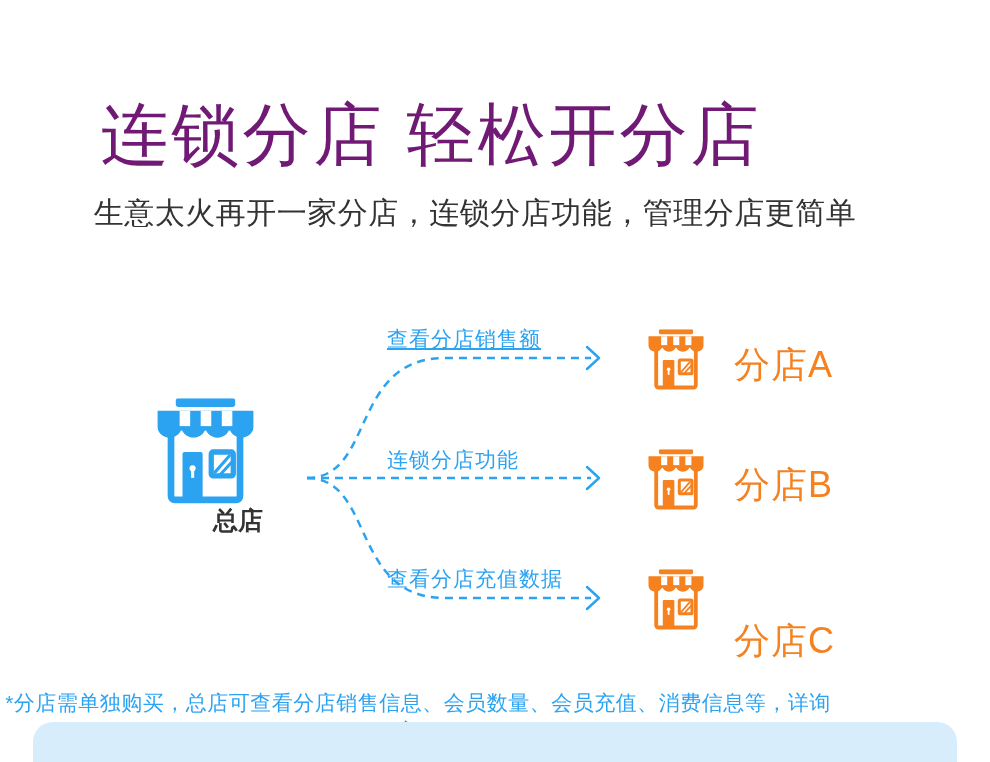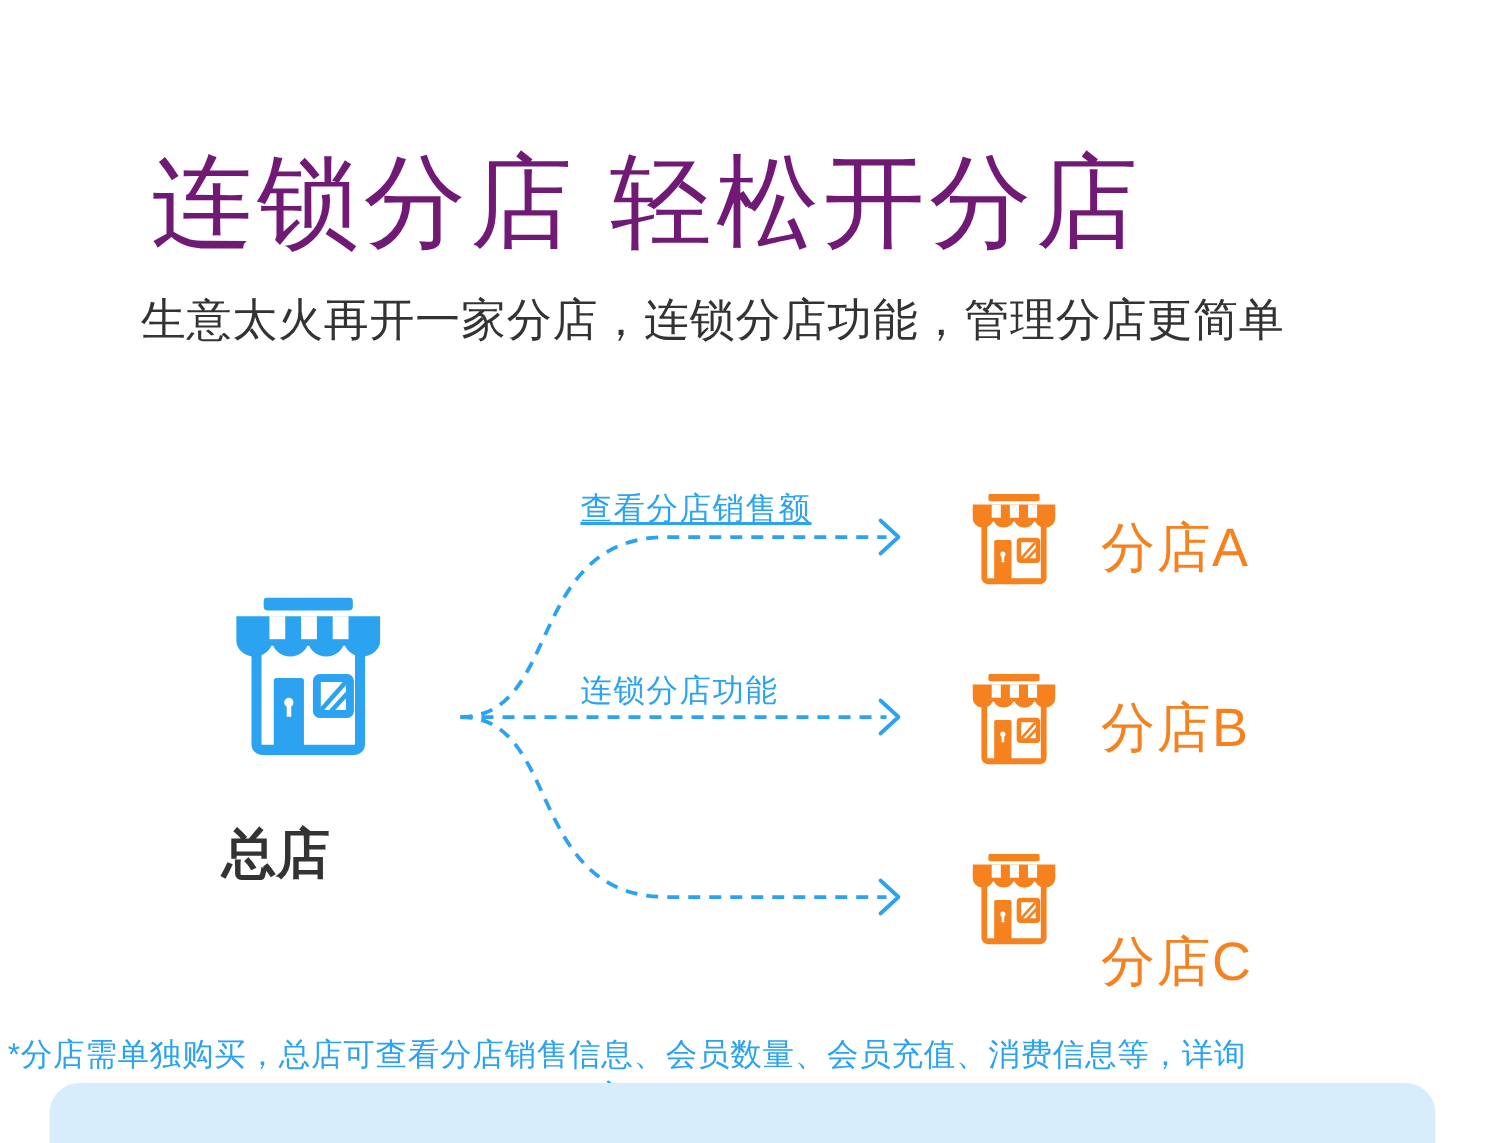--- a/index.html
+++ b/index.html
@@ -22,23 +22,23 @@
     font-size:30px;font-weight:500;letter-spacing:0.5px;
     color:#333333;
   }
   .store{display:block;}
   .main-store{
     position:absolute;left:148px;top:398px;
     width:115px;height:108px;
     color:#2BA3F1;
   }
   .main-store-label{
-    position:absolute;left:148px;top:545px;width:115px;
-    text-align:left;
-    font-size:36px;font-weight:bold;color:#333333;
+    position:absolute;left:148px;top:504px;width:115px;
+    text-align:right;
+    font-size:25px;font-weight:bold;color:#333333;
   }
   .arrows{
     position:absolute;left:295px;top:320px;
   }
   .arrow-label{
     position:absolute;
     font-size:21px;color:#2BA3F1;letter-spacing:1px;
     white-space:nowrap;
   }
   .arrow-label.a1{left:387px;top:325px;text-decoration:underline;}
@@ -110,20 +110,21 @@
       <path d="M12 158 L296 158" stroke-dasharray="8 6"></path>
       <path d="M12 158 C80 158 55 278 150 278 L296 278" stroke-dasharray="8 6"></path>
       <path d="M292 27 L304 38 L292 49" stroke-linecap="round" stroke-linejoin="round"></path>
       <path d="M292 147 L304 158 L292 169" stroke-linecap="round" stroke-linejoin="round"></path>
       <path d="M292 267 L304 278 L292 289" stroke-linecap="round" stroke-linejoin="round"></path>
     </g>
   </svg>
 
   <div class="arrow-label a1">查看分店销售额</div>
   <div class="arrow-label a2">连锁分店功能</div>
+  <div class="arrow-label a3">查看分店充值数据</div>
 
   <svg class="store branch-store b1" viewBox="0 0 120 112">
     <use href="#store-shape"></use>
   </svg>
   <div class="branch-label b1">分店A</div>
 
   <svg class="store branch-store b2" viewBox="0 0 120 112">
     <use href="#store-shape"></use>
   </svg>
   <div class="branch-label b2">分店B</div>

